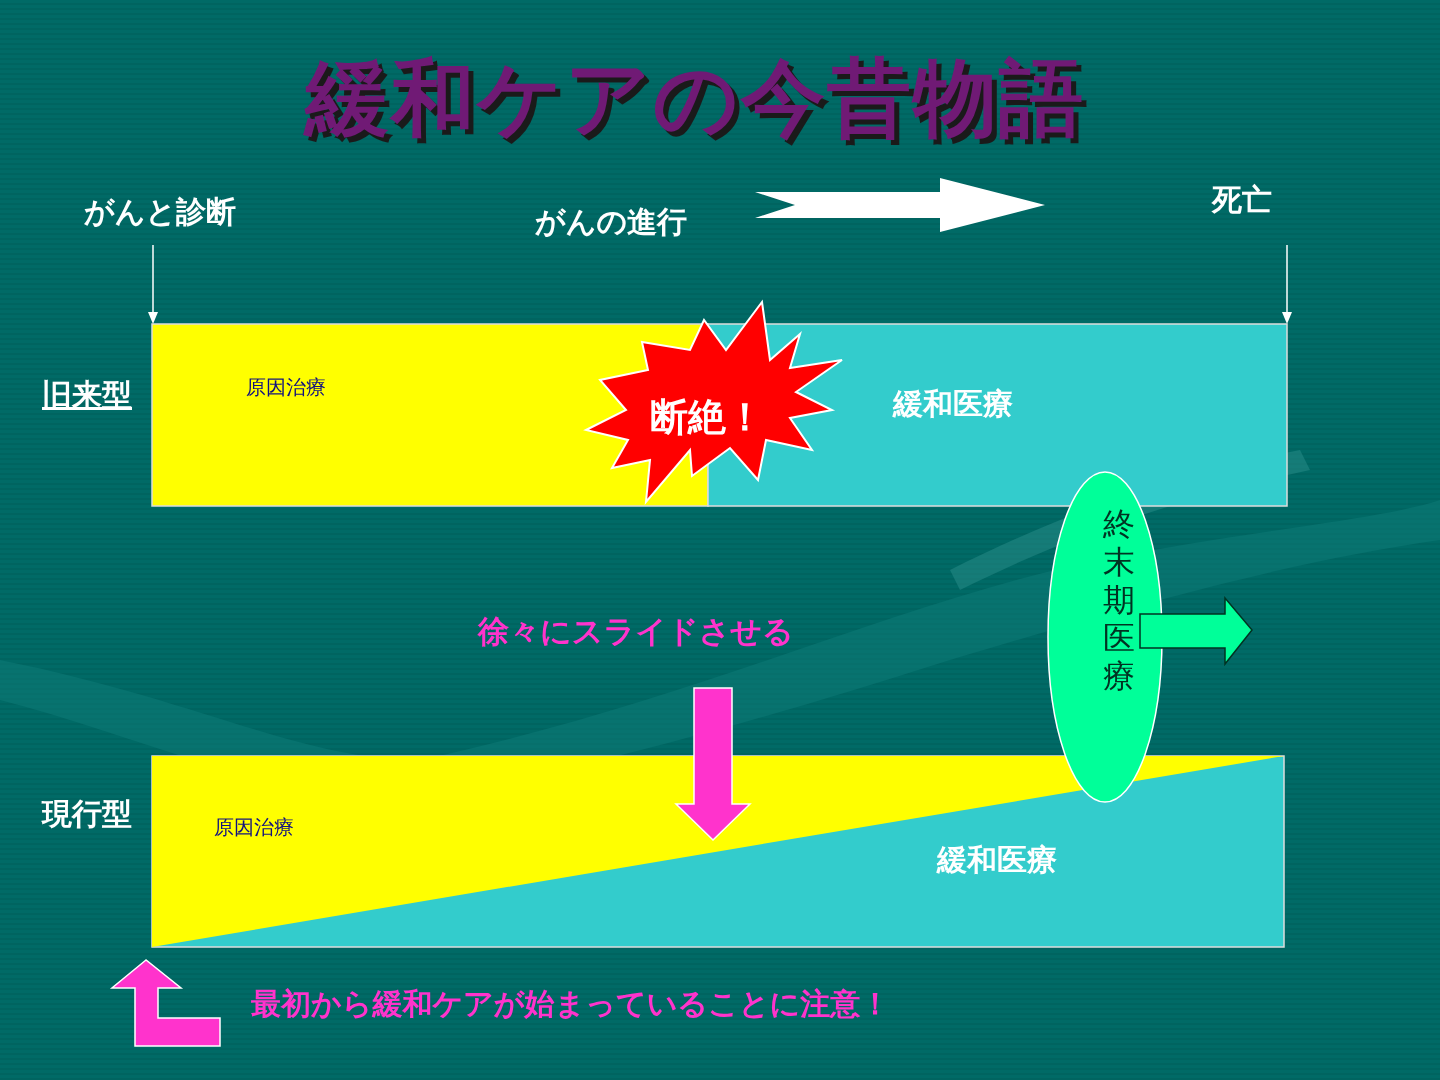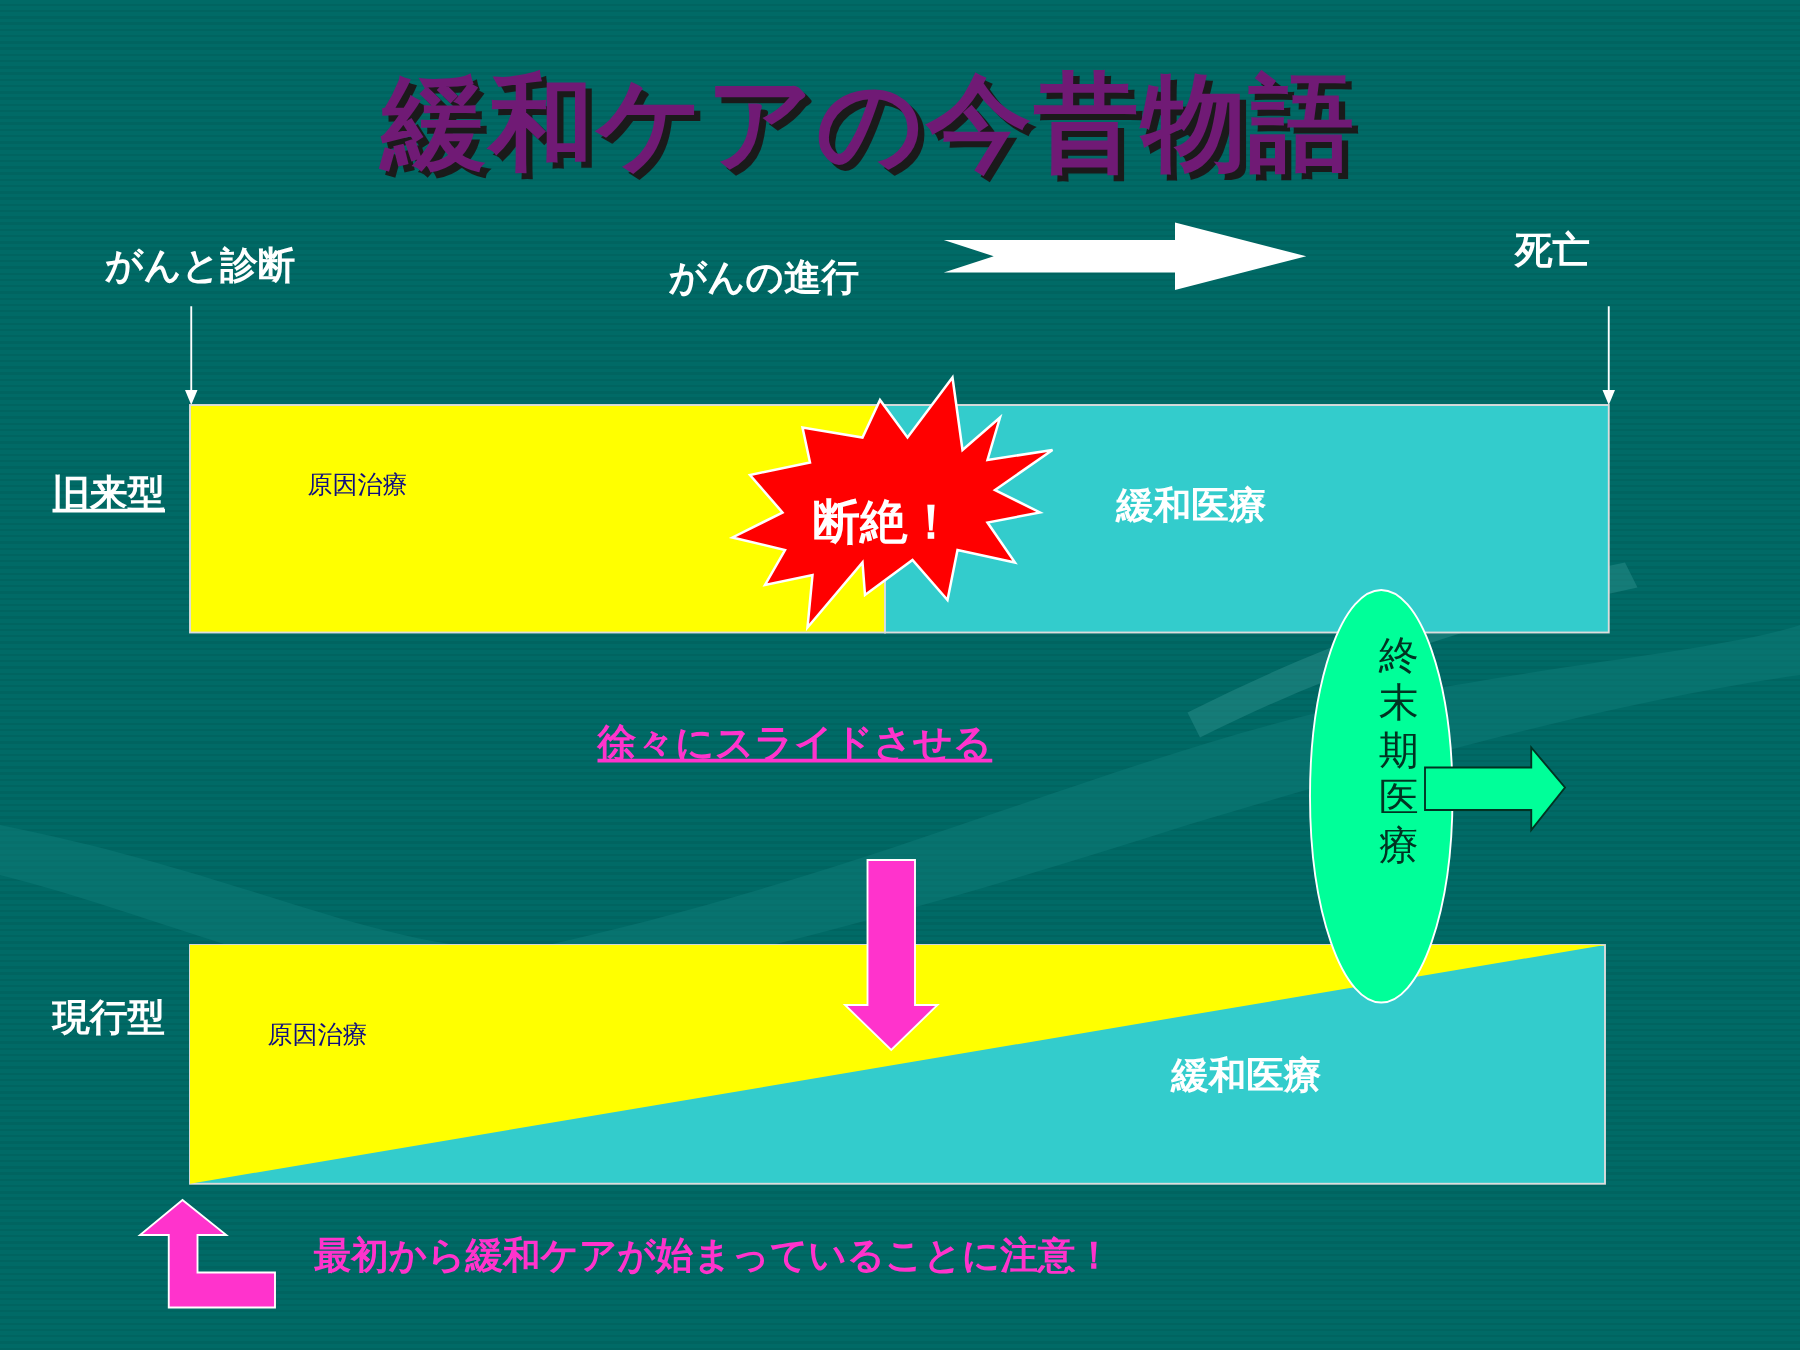--- a/index.html
+++ b/index.html
@@ -90,19 +90,19 @@
 <div class="abs label-white" style="left:650px; top:392px; font-size:38px;">断絶！</div>
 
 <div class="abs vert-text" style="left:1099px; top:505px;">
   <div>終</div>
   <div>末</div>
   <div>期</div>
   <div>医</div>
   <div>療</div>
 </div>
 
-<div class="abs label-pink" style="left:478px; top:574px;text-decoration:underline;">徐々にスライドさせる</div>
+<div class="abs label-pink" style="left:478px; top:611px;">徐々にスライドさせる</div>
 
 <div class="abs label-white" style="left:42px; top:794px;font-family:Liberation Serif, serif;">現行型</div>
 <div class="abs label-navy" style="left:214px; top:814px;">原因治療</div>
 <div class="abs label-white" style="left:937px; top:840px;">緩和医療</div>
 
 <div class="abs label-pink" style="left:251px; top:984px; font-size:30px;">最初から緩和ケアが始まっていることに注意！</div>
 
 </body></html>

